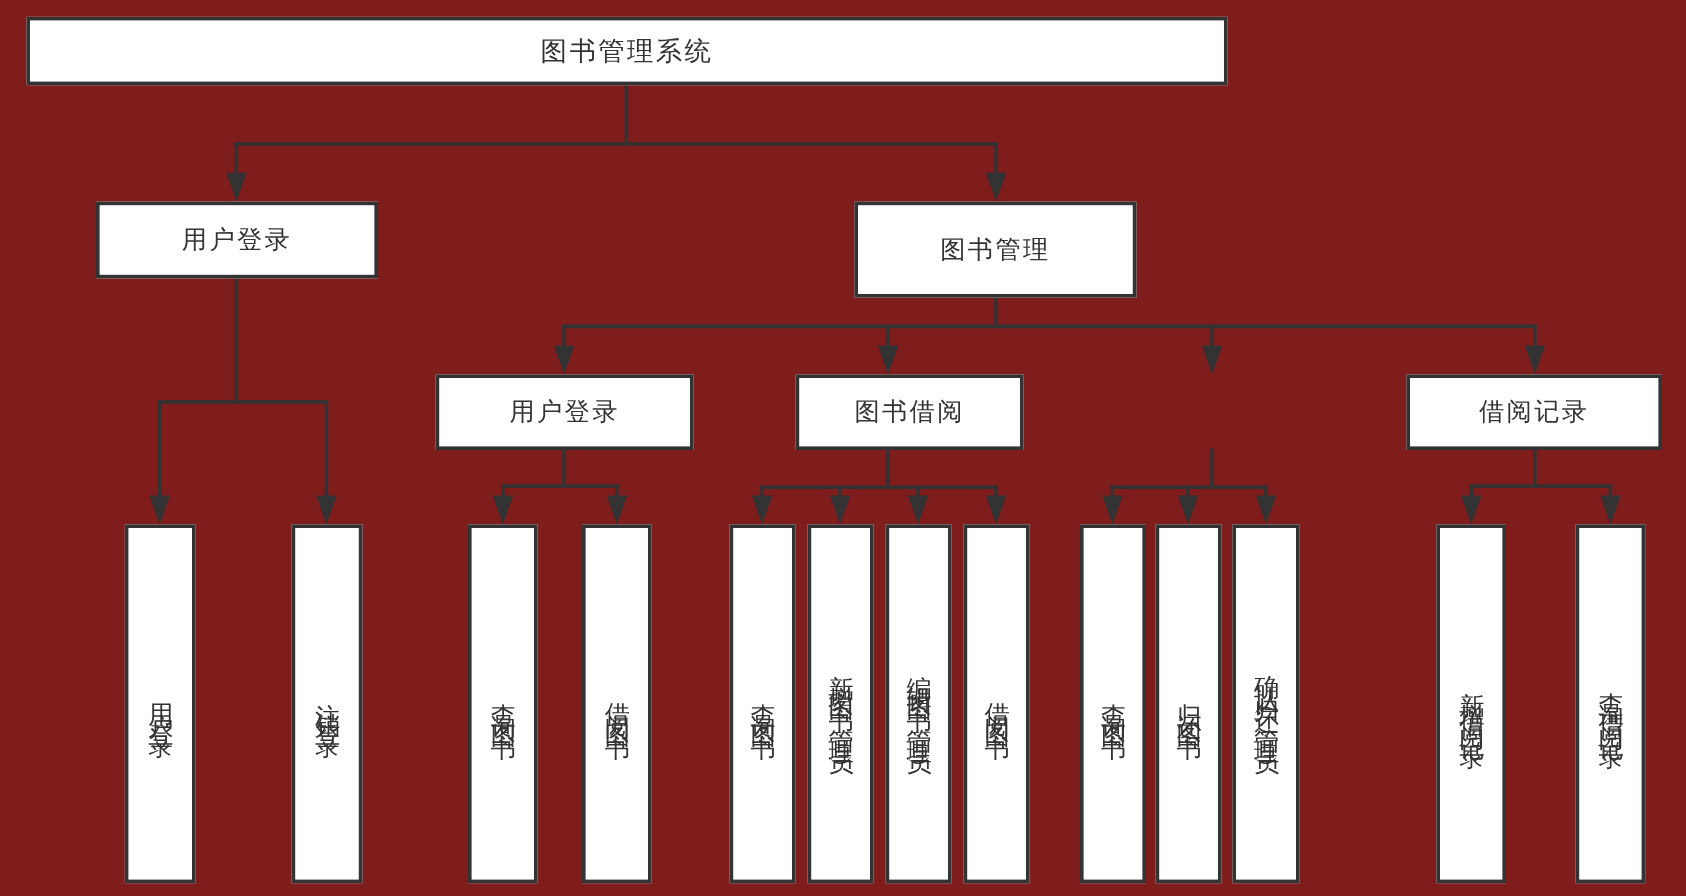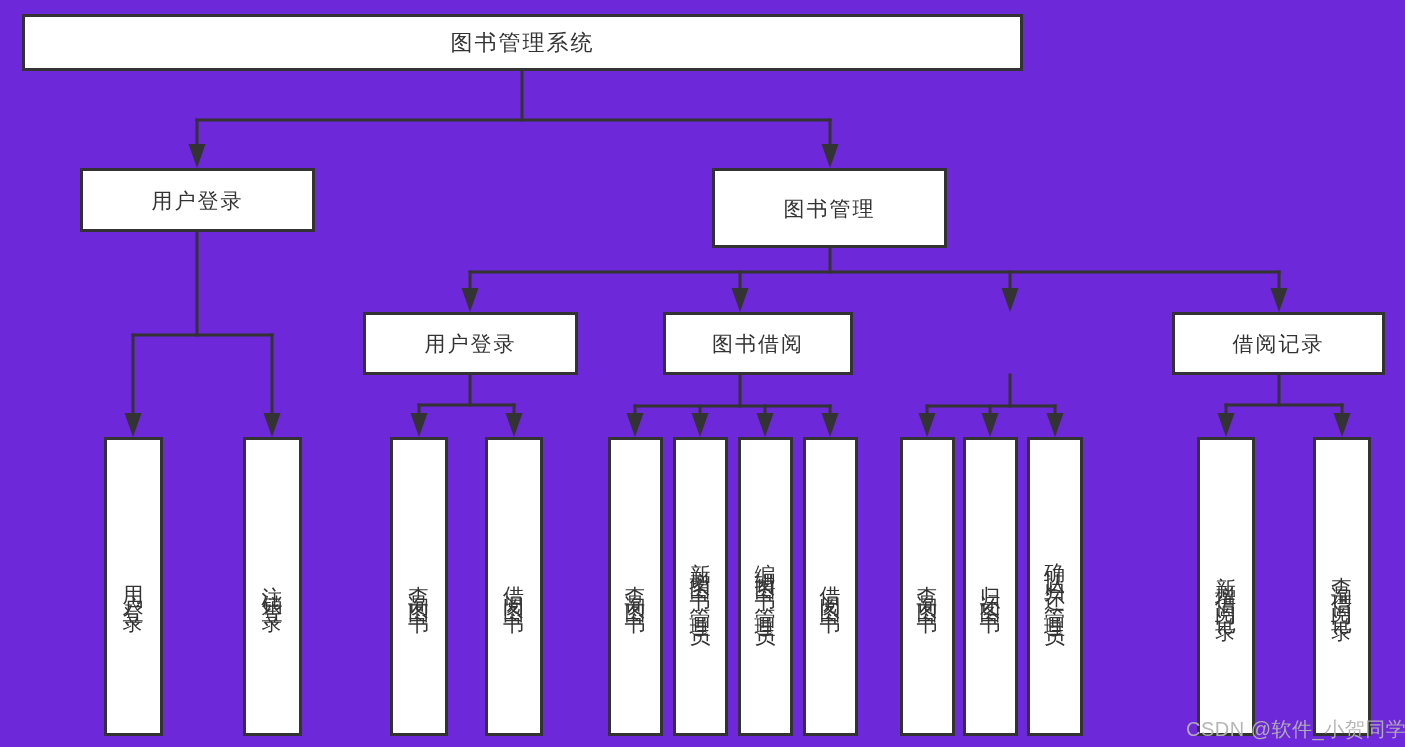--- a/index.html
+++ b/index.html
@@ -1,18 +1,18 @@
 <!DOCTYPE html>
 <html><head>
 <meta charset="utf-8">
 <style>
   html,body{margin:0;padding:0;background:#ffffff;}
   .canvas{
-    position:relative;width:1405px;height:747px;background:#6d28d9;overflow:hidden;
-    font-family:Liberation Sans, sans-serif;
+    position:relative;width:1405px;height:747px;background:#7f1d1d;overflow:hidden;
+    font-family:Liberation Serif, serif;
   }
   .wires{position:absolute;left:0;top:0;z-index:1;}
   .node{
     position:absolute;z-index:2;box-sizing:border-box;background:#ffffff;
     border:3px solid #333333;display:flex;align-items:center;justify-content:center;
   }
   .node span{color:#333333;line-height:1;}
   .node.h span{font-size:21px;letter-spacing:2px;white-space:nowrap;}
   .node.root span{font-size:22px;}
   .node.v span{
@@ -141,14 +141,13 @@
     <span>确认归还（管理员）</span>
   </div>
 
   <div class="node v" style="left:1197px;top:437px;width:58px;height:299px">
     <span>新增借阅记录</span>
   </div>
   <div class="node v" style="left:1313px;top:437px;width:58px;height:299px">
     <span>查询借阅记录</span>
   </div>
 
-  <div class="watermark">CSDN @软件_小贺同学</div>
 </div>
 
 </body></html>

